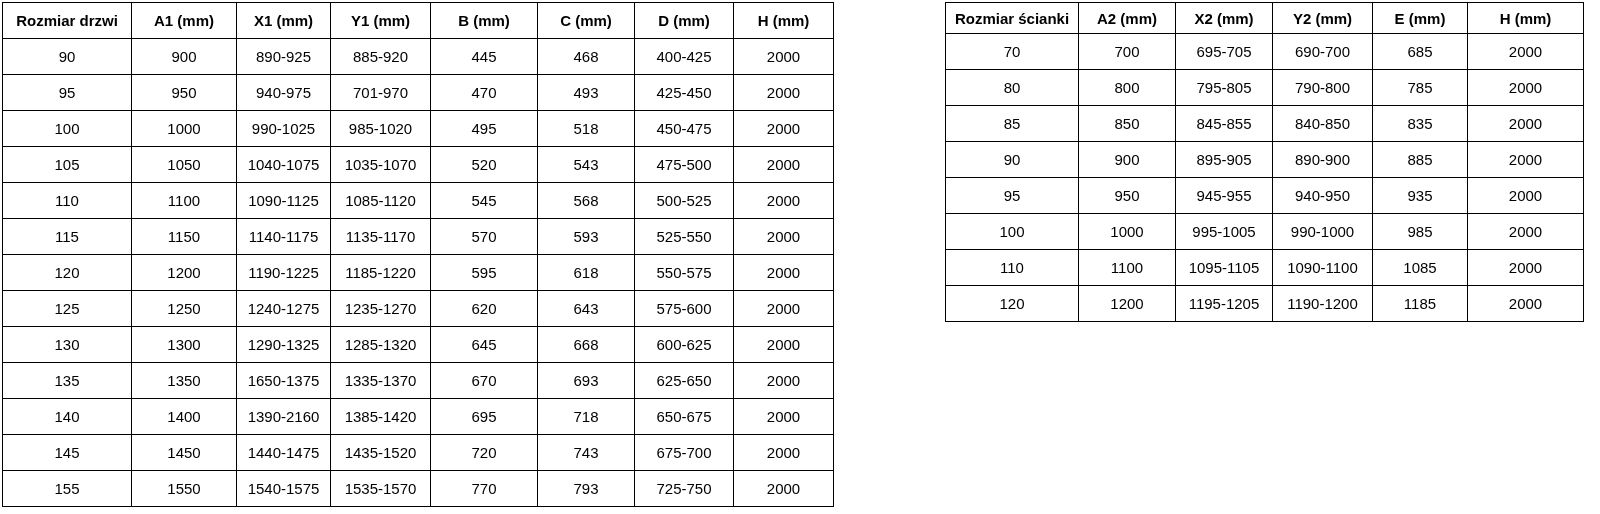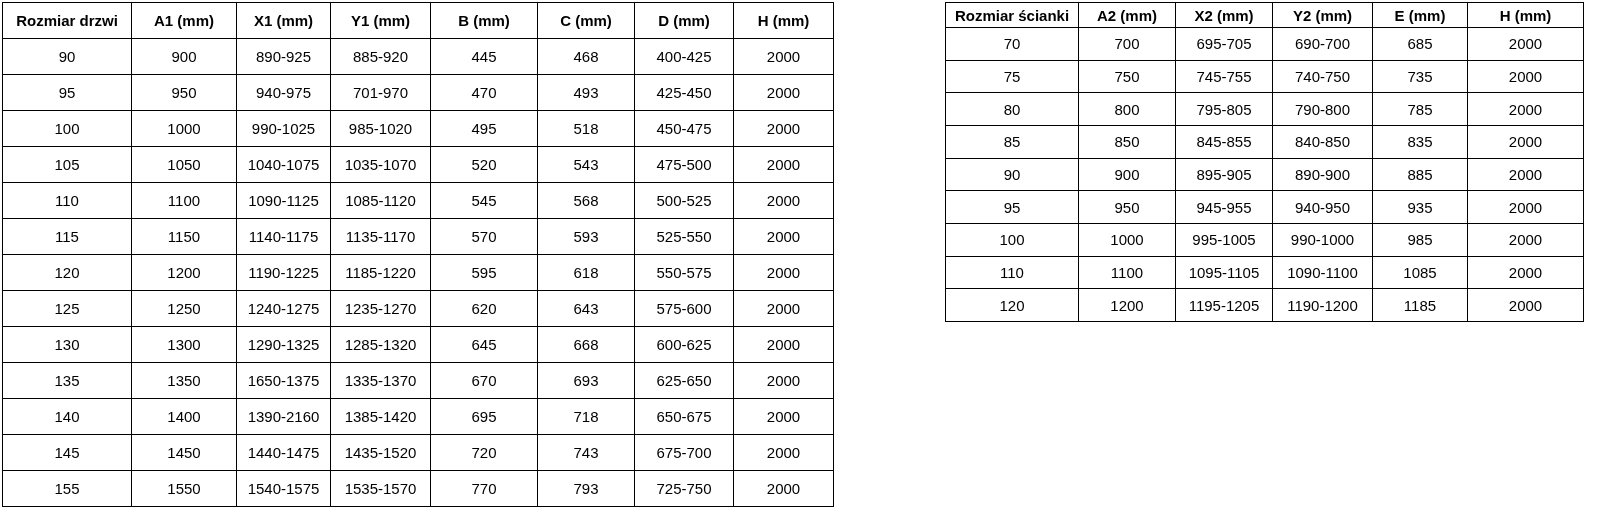--- a/index.html
+++ b/index.html
@@ -41,21 +41,21 @@
     width: 831px;
     height: 502px;
   }
   #wall-table {
     left: 945px;
     top: 2px;
     width: 638px;
     height: 320px;
   }
   #door-table tr { height: 36px; }
-  #wall-table tr { height: 25px; }
+  #wall-table tr { height: 31px; }
 </style>
 </head>
 <body>
 
 <table id="door-table" class="spec-table">
     <colgroup>
       <col style="width: 129px;">
       <col style="width: 105px;">
       <col style="width: 94px;">
       <col style="width: 100px;">
@@ -232,28 +232,20 @@
     <tbody>
       <tr>
         <td>70</td>
         <td>700</td>
         <td>695-705</td>
         <td>690-700</td>
         <td>685</td>
         <td>2000</td>
       </tr>
       <tr>
-        <td>75</td>
-        <td>750</td>
-        <td>745-755</td>
-        <td>740-750</td>
-        <td>735</td>
-        <td>2000</td>
-      </tr>
-      <tr>
         <td>80</td>
         <td>800</td>
         <td>795-805</td>
         <td>790-800</td>
         <td>785</td>
         <td>2000</td>
       </tr>
       <tr>
         <td>85</td>
         <td>850</td>

